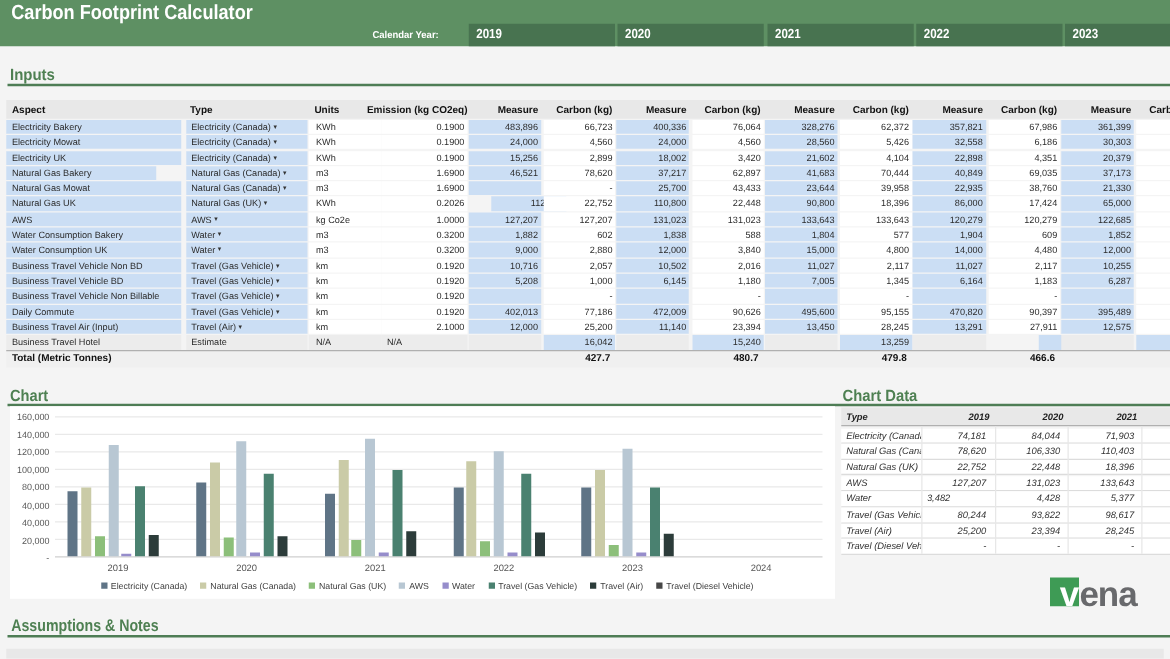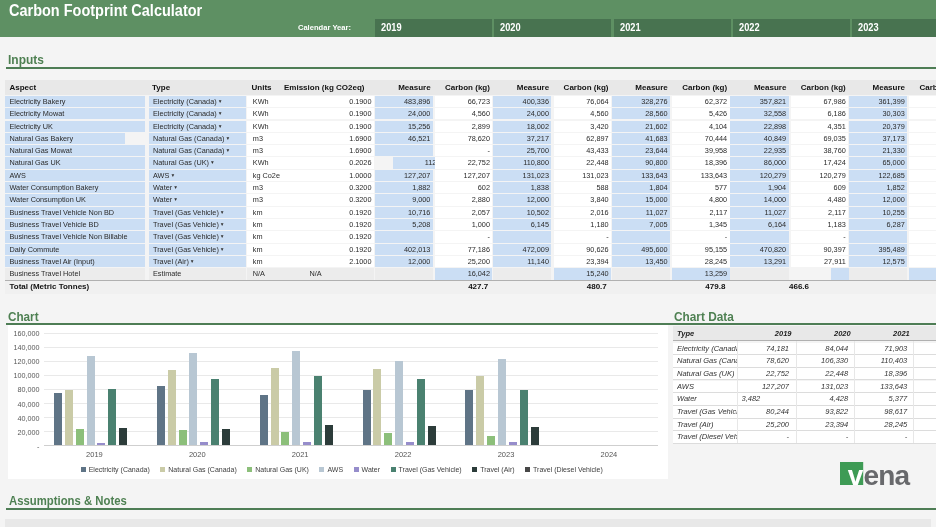--- a/index.html
+++ b/index.html
@@ -27,21 +27,21 @@
 <div class="a" style="left:494.3px;top:19.2px;width:117.0px;height:17.4px;background:#487350;color:#fff;font-size:10.5px;font-weight:bold;line-height:17.4px;padding-left:6px"><span style="display:inline-block;transform:scaleX(0.88);transform-origin:left center">2020</span></div>
 <div class="a" style="left:613.6px;top:19.2px;width:117.0px;height:17.4px;background:#487350;color:#fff;font-size:10.5px;font-weight:bold;line-height:17.4px;padding-left:6px"><span style="display:inline-block;transform:scaleX(0.88);transform-origin:left center">2021</span></div>
 <div class="a" style="left:732.9px;top:19.2px;width:117.0px;height:17.4px;background:#487350;color:#fff;font-size:10.5px;font-weight:bold;line-height:17.4px;padding-left:6px"><span style="display:inline-block;transform:scaleX(0.88);transform-origin:left center">2022</span></div>
 <div class="a" style="left:852.2px;top:19.2px;width:84.0px;height:17.4px;background:#487350;color:#fff;font-size:10.5px;font-weight:bold;line-height:17.4px;padding-left:6px"><span style="display:inline-block;transform:scaleX(0.88);transform-origin:left center">2023</span></div>
 <div class="ti" style="left:8px;top:53.4px;transform:scaleX(0.92)">Inputs</div>
 <div class="ul" style="left:6px;top:67.2px;width:930px"></div>
 <div class="a" style="left:5px;top:79.5px;width:931px;height:15.5px;background:#e8e8e8"></div>
 <div class="hd" style="left:9.5px;top:83px">Aspect</div>
 <div class="hd" style="left:152px;top:83px">Type</div>
 <div class="hd" style="left:251.5px;top:83px">Units</div>
-<div class="hd" style="left:284.0px;top:83px;width:90px;">Emission (kg CO2eq)</div>
+<div class="hd" style="left:284.0px;top:83px;width:90px;text-align:right">Emission (kg CO2eq)</div>
 <div class="hd" style="left:375.6px;top:83px;width:55px;text-align:right">Measure</div>
 <div class="hd" style="left:434.9px;top:83px;width:55px;text-align:right">Carbon (kg)</div>
 <div class="hd" style="left:494.2px;top:83px;width:55px;text-align:right">Measure</div>
 <div class="hd" style="left:553.5px;top:83px;width:55px;text-align:right">Carbon (kg)</div>
 <div class="hd" style="left:612.8px;top:83px;width:55px;text-align:right">Measure</div>
 <div class="hd" style="left:672.1px;top:83px;width:55px;text-align:right">Carbon (kg)</div>
 <div class="hd" style="left:731.4px;top:83px;width:55px;text-align:right">Measure</div>
 <div class="hd" style="left:790.7px;top:83px;width:55px;text-align:right">Carbon (kg)</div>
 <div class="hd" style="left:850.0px;top:83px;width:55px;text-align:right">Measure</div>
 <div class="hd" style="left:909.3px;top:83px;width:55px;text-align:right">Carbon (kg)</div>
@@ -253,21 +253,21 @@
 <div class="c b r" style="left:672.1px;top:268.4px;width:57.6px">13,259</div>
 <div class="c g r" style="left:730.4px;top:268.4px;width:58.3px"></div>
 <div class="c b r" style="left:831px;top:268.4px;width:61px">15,911</div>
 <div class="c g r" style="left:849.0px;top:268.4px;width:58.3px"></div>
 <div class="c b r" style="left:909.3px;top:268.4px;width:57.6px">14,800</div>
 <div class="a" style="left:5px;top:280.2px;width:931px;height:13.5px;background:#f0f0f0;border-top:1px solid #b0b0b0"></div>
 <div class="a" style="left:9.5px;top:282.2px;font-size:8px;font-weight:bold;color:#111">Total (Metric Tonnes)</div>
 <div class="a" style="left:433.2px;top:282.2px;width:55px;text-align:right;font-size:8px;font-weight:bold;color:#111">427.7</div>
 <div class="a" style="left:551.8px;top:282.2px;width:55px;text-align:right;font-size:8px;font-weight:bold;color:#111">480.7</div>
 <div class="a" style="left:670.4px;top:282.2px;width:55px;text-align:right;font-size:8px;font-weight:bold;color:#111">479.8</div>
-<div class="a" style="left:789.0px;top:282.2px;width:55px;font-size:8px;font-weight:bold;color:#111">466.6</div>
+<div class="a" style="left:789.0px;top:282.2px;width:55px;text-align:right;font-size:8px;font-weight:bold;color:#111">466.6</div>
 <div class="a" style="left:907.6px;top:282.2px;width:55px;text-align:right;font-size:8px;font-weight:bold;color:#111">475.0</div>
 <div class="ti" style="left:8px;top:309.6px;transform:scaleX(0.9)">Chart</div>
 <div class="ul" style="left:6px;top:322.8px;width:930px"></div>
 <div class="a" style="left:8.0px;top:325.0px;width:660.0px;height:154.0px;background:#fff"></div>
 <div class="gl" style="left:43.6px;top:332.5px;width:614px"></div>
 <div class="yl" style="left:6px;top:329.0px">160,000</div>
 <div class="gl" style="left:43.6px;top:346.6px;width:614px"></div>
 <div class="yl" style="left:6px;top:343.1px">140,000</div>
 <div class="gl" style="left:43.6px;top:360.7px;width:614px"></div>
 <div class="yl" style="left:6px;top:357.2px">120,000</div>

